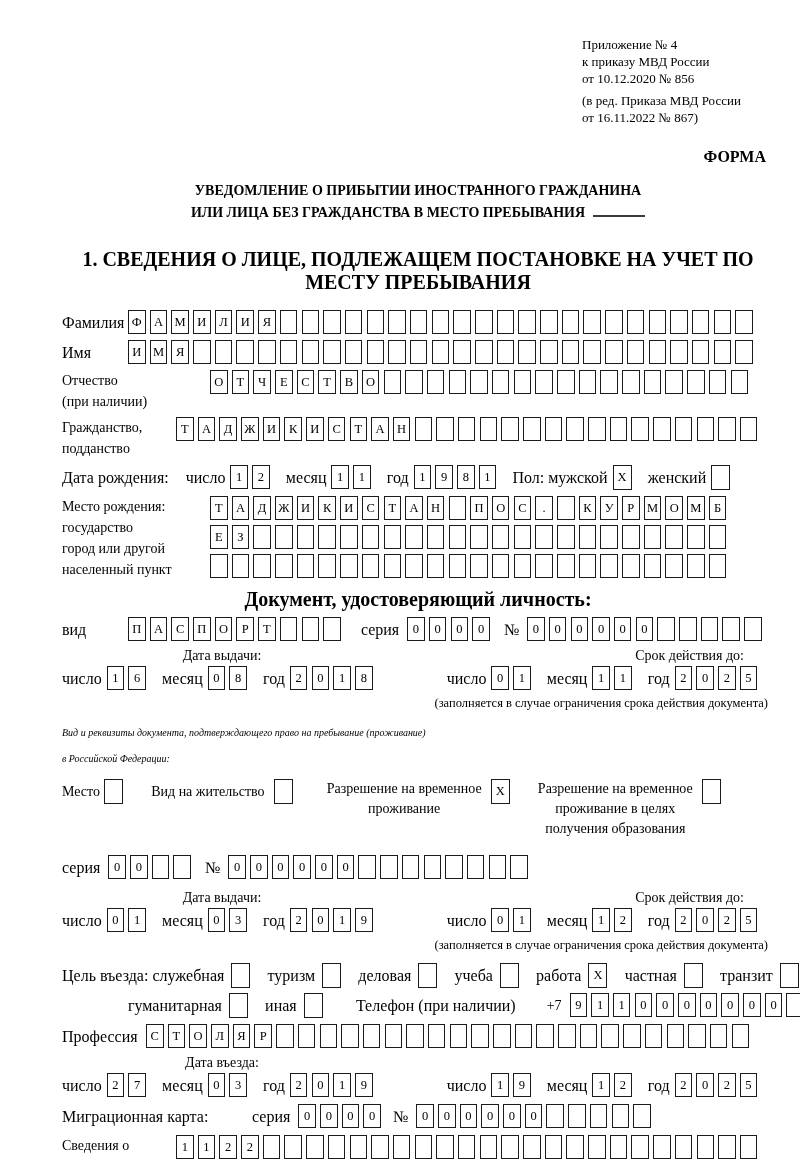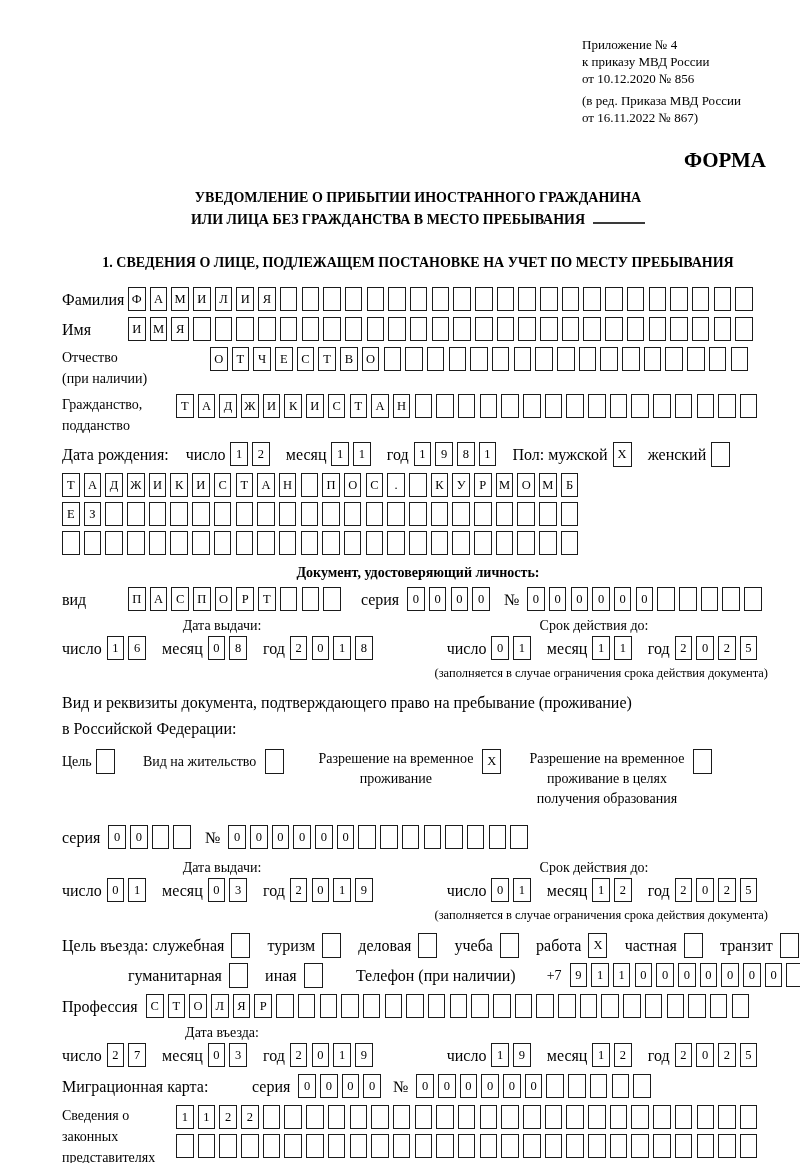--- a/index.html
+++ b/index.html
@@ -4,47 +4,47 @@
 <style>
   html,body{margin:0;padding:0;background:#ffffff;}
   .page{
     width:800px;min-height:1163px;box-sizing:border-box;background:#fff;color:#000;
     font-family:"Liberation Serif","DejaVu Serif",serif;
     padding:36px 26px 14px 62px;overflow:hidden;position:relative;
   }
   
   .annex{width:192px;margin-left:auto;font-size:13px;line-height:17px;}
   .annex-gap{height:5px;}
-  .forma{text-align:right;font-weight:bold;font-size:21px;margin:22px 8px 0 0;}
+  .forma{text-align:right;font-weight:bold;font-size:16px;margin:22px 8px 0 0;}
   .title{text-align:center;font-weight:bold;font-size:14px;line-height:22px;margin-top:14px;}
   .uline{display:inline-block;width:52px;border-bottom:2px solid #3a3a3a;margin-left:8px;vertical-align:baseline;}
-  .sec-head{font-weight:bold;font-size:14px;text-align:center;margin:24px 0 16px;}
+  .sec-head{font-weight:bold;font-size:20px;text-align:center;margin:24px 0 16px;}
   
   .row{display:flex;align-items:flex-start;margin-bottom:5px;flex-wrap:nowrap;}
   .lbl{font-size:16px;line-height:25px;flex:none;white-space:nowrap;}
   .lbl-multi{font-size:14px;line-height:21px;flex:none;}
   .w66{width:66px;} .w70{width:70px;} .w114{width:114px;} .w148{width:148px;} .w190{width:190px;}
   .boxes{display:flex;flex:none;}
   .cell{
     display:inline-flex;align-items:center;justify-content:center;box-sizing:border-box;
     width:17.5px;height:24px;border:1.6px solid #1b1b1b;margin-right:4.2px;
     font-size:12.5px;flex:none;background:#fff;
   }
   .cb .cell{width:19px;height:25px;}
   .stack{display:flex;flex-direction:column;}
   .stack .boxes{margin-bottom:5px;}
   
   .dates-head{display:flex;font-size:14px;margin-bottom:2px;}
   .dh-left{width:320px;text-align:center;flex:none;}
-  .dh-right{width:300px;margin-left:62px;text-align:center;flex:none;}
+  .dh-right{width:300px;margin-left:62px;text-align:right;flex:none;}
   .dates .lbl{margin:0 5px 0 12px;}
   .dates .lbl.first{margin-left:0;}
   .gapd{width:58px;flex:none;}
   .note-right{font-size:12.5px;text-align:right;margin:0 6px 10px 0;}
-  .plain{font-size:16px;line-height:24px;margin-bottom:2px;}
+  .plain{font-size:10px;line-height:24px;margin-bottom:2px;font-style:italic;}
   
   .permits{display:flex;align-items:flex-start;margin:8px 0 16px;}
   .p-item{display:flex;align-items:flex-start;flex:none;}
   .p-text{font-size:14px;line-height:20px;text-align:center;}
   .p-item .boxes{margin-left:9px;} .mr24{margin-right:24px;} .mr30{margin-right:30px;}
   
   .purpose .lbl{margin-right:7px;}
   .purpose .boxes{margin-right:13px;}
   .indent66{margin-left:66px;}
   .phone-prefix{font-size:14px;line-height:25px;margin:0 8px 0 24px;flex:none;}
@@ -236,20 +236,26 @@
     <div class="boxes cb">
         <span class="cell">X</span>
       </div>
     <span class="lbl">женский</span>
     <div class="boxes cb">
         <span class="cell"></span>
       </div>
   </div>
 
   <div class="row mt6">
+    <div class="lbl-multi w148">
+      <div>Место рождения:</div>
+      <div>государство</div>
+      <div>город или другой</div>
+      <div>населенный пункт</div>
+    </div>
     <div class="stack">
       <div class="boxes">
           <span class="cell">Т</span>
           <span class="cell">А</span>
           <span class="cell">Д</span>
           <span class="cell">Ж</span>
           <span class="cell">И</span>
           <span class="cell">К</span>
           <span class="cell">И</span>
           <span class="cell">С</span>
@@ -405,21 +411,21 @@
         <span class="cell">5</span>
       </div>
   </div>
   <div class="note-right">(заполняется в случае ограничения срока действия документа)</div>
 
   <div class="plain">Вид и реквизиты документа, подтверждающего право на пребывание (проживание)</div>
   <div class="plain">в Российской Федерации:</div>
 
   <div class="permits">
     <div class="p-item mr24">
-      <span class="p-text" style="line-height:25px;">Цель</span>
+      <span class="p-text" style="line-height:25px;">Место</span>
       <div class="boxes cb" style="margin-left:4px;">
           <span class="cell"></span>
         </div>
     </div>
     <div class="p-item mr30">
       <span class="p-text" style="line-height:25px;">Вид на жительство</span>
       <div class="boxes cb">
           <span class="cell"></span>
         </div>
     </div>

